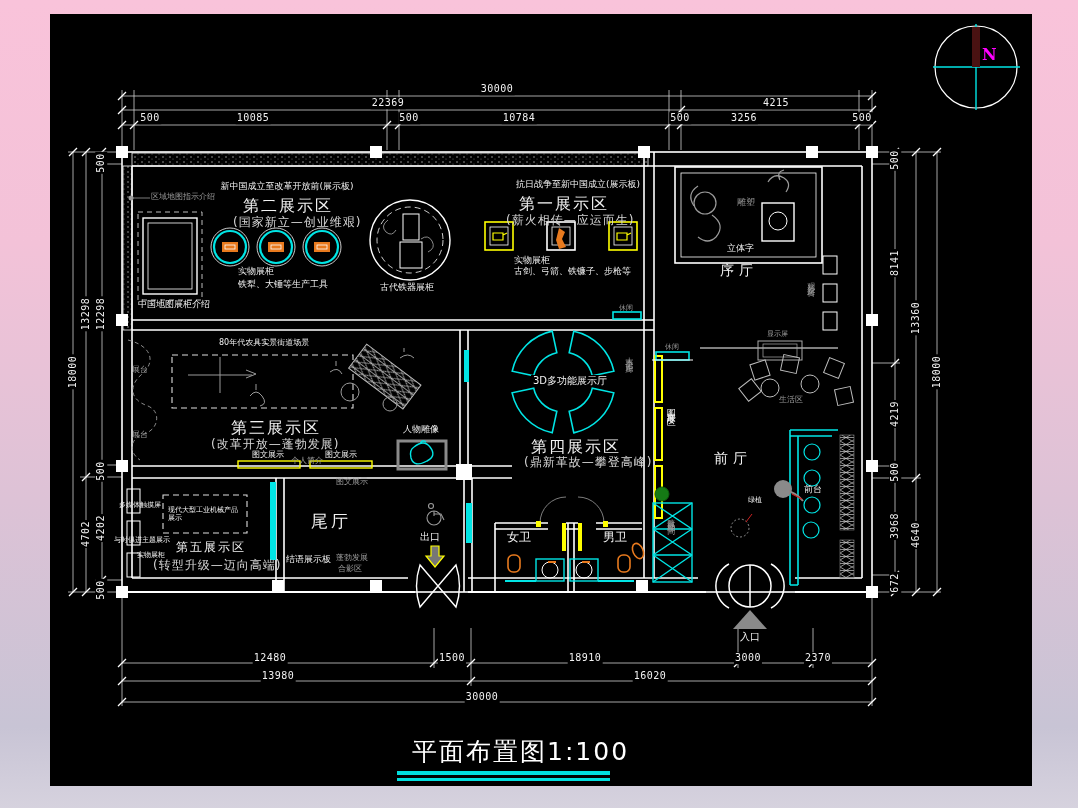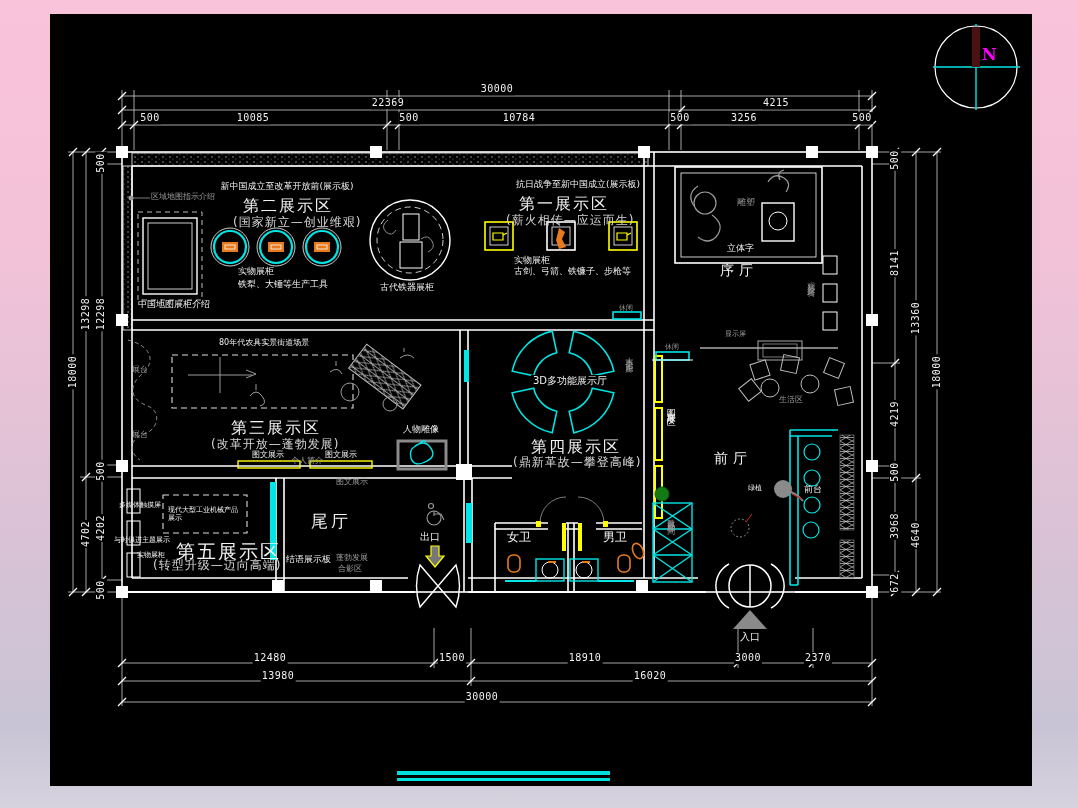--- a/index.html
+++ b/index.html
@@ -7,21 +7,21 @@
         background:linear-gradient(180deg,#f9c3da 0%,#f3c2d8 30%,#ddc2d6 62%,#c8c4d5 90%,#d6d2de 100%);
         font-family:"DejaVu Sans",sans-serif;}
   .canvas{position:absolute;left:50px;top:14px;width:982px;height:772px;background:#000;}
   svg.plan{position:absolute;left:0;top:0;width:1078px;height:808px;pointer-events:none;}
   .sp{position:absolute;white-space:nowrap;color:#f2f2f2;line-height:1.15;}
   .ctr{transform:translate(-50%,-50%);}
   .rot{transform:translate(-50%,-50%) rotate(-90deg);}
   .dim{font-family:"DejaVu Sans Mono","Liberation Mono",monospace;font-size:10px;letter-spacing:.5px;background:#000;padding:0 1px;}
   .s7{font-size:7px}.s8{font-size:8px}.s9{font-size:9px}.s10{font-size:10px}.s12{font-size:12px}
   .rt{font-size:16px;letter-spacing:2px;}
-  .rt2{font-size:19px;letter-spacing:2px;}
+  .rt2{font-size:12px;letter-spacing:2px;}
   .rs{font-size:12px;color:#d6d6d6;letter-spacing:1px;}
   .big{font-size:14px;letter-spacing:5px;}
   .mid{font-size:17px;letter-spacing:3px;}
   .gray{color:#9a9a9a;}
   .bgb{background:#000;padding:0 2px;}
   .vt{writing-mode:vertical-rl;text-orientation:upright;letter-spacing:2px;}
   .title{font-size:25px;letter-spacing:2px;color:#fff;}
   .nmark{color:#ff00ff;font-size:16px;font-weight:bold;font-family:"DejaVu Serif",serif;}
   .ul1,.ul2{position:absolute;left:397px;width:213px;background:#00dede;height:4px;}
   .ul1{top:771px}.ul2{top:778px;height:3px}
@@ -355,21 +355,21 @@
 <span class="sp rs" style="left:211px;top:438px">(改革开放—蓬勃发展)</span>
 <span class="sp s8 gray" style="left:132px;top:365px">展台</span>
 <span class="sp s8 gray" style="left:132px;top:430px">展台</span>
 <span class="sp s8" style="left:252px;top:450px">图文展示</span>
 <span class="sp s8" style="left:325px;top:450px">图文展示</span>
 <span class="sp s8 gray" style="left:336px;top:477px">图文展示</span>
 <span class="sp s8 gray" style="left:291px;top:456px">个人简介</span>
 
 <span class="sp s10 bgb" style="left:531px;top:375px">3D多功能展示厅</span>
 <span class="sp rt" style="left:531px;top:438px">第四展示区</span>
-<span class="sp rs" style="left:513px;top:456px">(鼎新革故—攀登高峰)</span>
+<span class="sp rs" style="left:524px;top:456px">(鼎新革故—攀登高峰)</span>
 <span class="sp s9" style="left:403px;top:424px">人物雕像</span>
 
 <span class="sp s8 gray vt" style="left:624px;top:350px;height:64px">大事记走廊</span>
 <span class="sp s9 vt" style="left:666px;top:402px;height:62px">图文展厅区</span>
 <span class="sp s8 gray vt" style="left:666px;top:512px;height:60px">疏散楼梯间</span>
 
 <span class="sp rt2" style="left:176px;top:541px">第五展示区</span>
 <span class="sp rs" style="left:153px;top:559px">(转型升级—迈向高端)</span>
 <span class="sp s7" style="left:168px;top:506px;max-width:76px;white-space:normal">现代大型工业机械产品展示</span>
 <span class="sp s7" style="left:119px;top:501px">多媒体触摸屏</span>
@@ -382,22 +382,23 @@
 <span class="sp s8 gray" style="left:338px;top:564px">合影区</span>
 
 <span class="sp s10" style="left:420px;top:531px">出口</span>
 <span class="sp s12" style="left:507px;top:531px">女卫</span>
 <span class="sp s12" style="left:603px;top:531px">男卫</span>
 <span class="sp s10 ctr" style="left:750px;top:637px">入口</span>
 
 <span class="sp big" style="left:714px;top:450px">前厅</span>
 <span class="sp s9" style="left:804px;top:484px">前台</span>
 <span class="sp s8 gray" style="left:779px;top:395px">生活区</span>
-<span class="sp s7 gray" style="left:725px;top:330px">显示屏</span>
+<span class="sp s7 gray" style="left:767px;top:330px">显示屏</span>
 <span class="sp s7 gray" style="left:619px;top:304px">休闲</span>
 <span class="sp s7 gray" style="left:665px;top:343px">休闲</span>
-<span class="sp s7" style="left:748px;top:484px">绿植</span>
-
+<span class="sp s7" style="left:748px;top:496px">绿植</span>
+
+<span class="sp title" style="left:412px;top:738px">平面布置图1:100</span>
 <div class="ul1"></div>
 <div class="ul2"></div>
 <span class="sp nmark" style="left:982px;top:46px">N</span>
 
 </div>
 
 </body></html>

